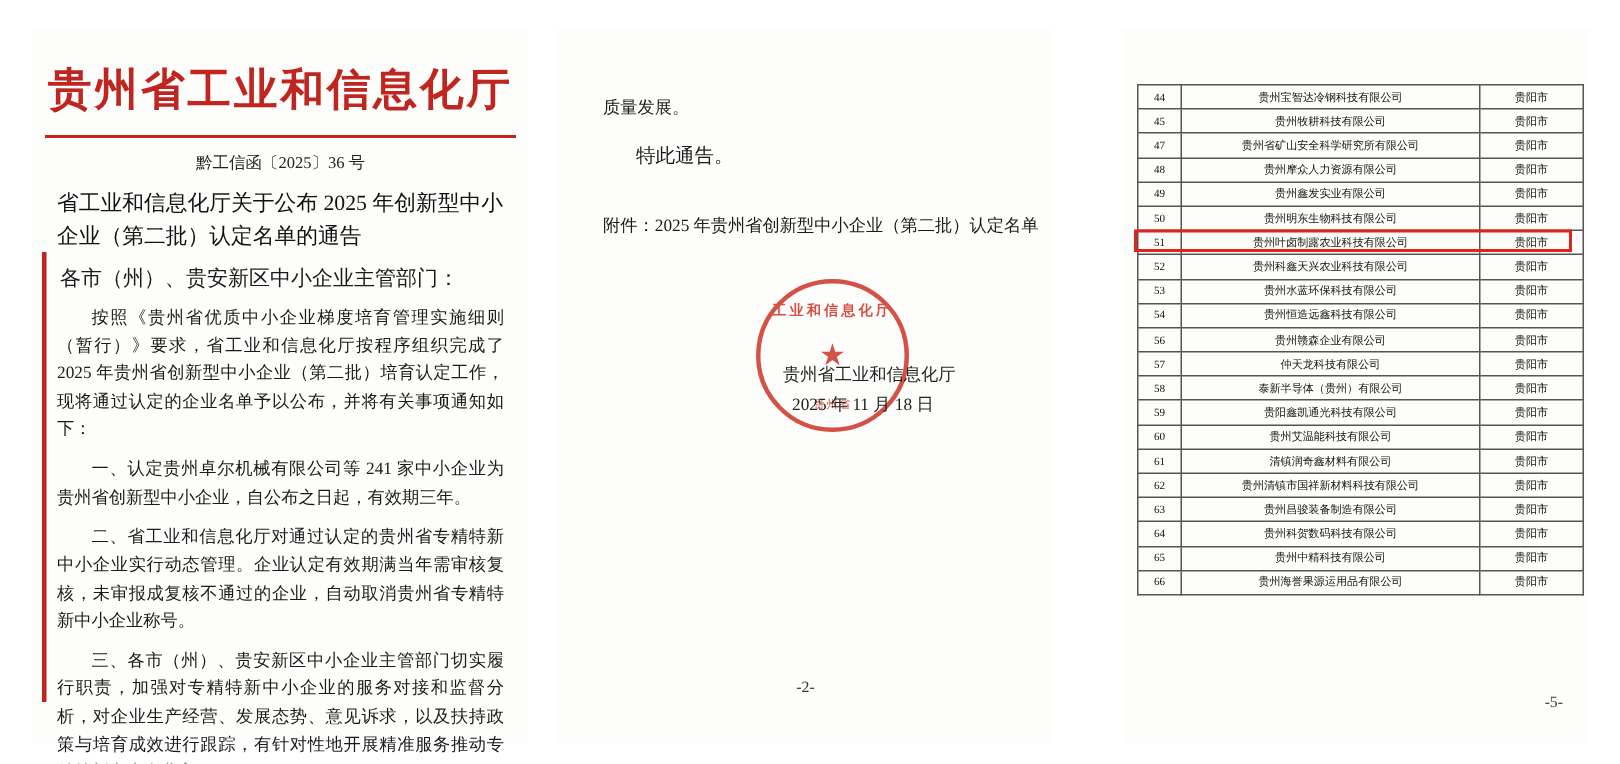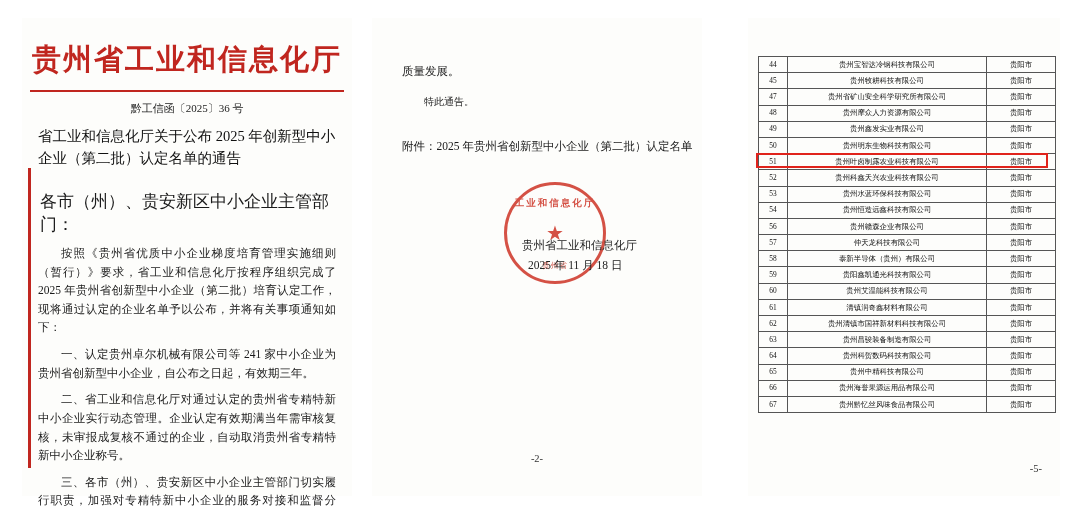--- a/index.html
+++ b/index.html
@@ -52,22 +52,22 @@
     color: #222;
   }
   .doc-title {
     margin: 9px 16px 0 16px;
     font-weight: normal;
     font-size: 14.5px;
     line-height: 1.55;
     color: #111;
   }
   .doc-recipient {
-    margin: 20px 0 0 18px;
-    font-size: 17px;
+    margin: 7px 0 0 18px;
+    font-size: 14px;
   }
   .doc-para {
     margin: 8px 16px 0 16px;
     font-size: 11.5px;
     line-height: 1.62;
     text-align: justify;
     text-indent: 23px;
   }
   .vert-red-bar {
     position: absolute;
@@ -86,21 +86,21 @@
     width: 330px;
     height: 478px;
     background: #fdfdfb;
   }
   .mid-line1 {
     margin: 46px 0 0 30px;
     font-size: 11.5px;
   }
   .mid-line2 {
     margin: 16px 0 0 52px;
-    font-size: 10px;
+    font-size: 13px;
   }
   .mid-line3 {
     margin: 30px 0 0 30px;
     font-size: 11.5px;
   }
   .seal-wrap {
     position: relative;
     margin-top: 28px;
     height: 130px;
   }
@@ -352,24 +352,19 @@
           <tr>
             <td class="idx">65</td>
             <td class="name">贵州中精科技有限公司</td>
             <td class="city">贵阳市</td>
           </tr>
           <tr>
             <td class="idx">66</td>
             <td class="name">贵州海誉果源运用品有限公司</td>
             <td class="city">贵阳市</td>
           </tr>
-          <tr>
-            <td class="idx">67</td>
-            <td class="name">贵州黔忆丝风味食品有限公司</td>
-            <td class="city">贵阳市</td>
-          </tr>
         </tbody>
     </table>
     <div class="page-num-right">-5-</div>
   <div class="hl-box" style="border-color: rgb(224, 35, 27); top: 134.625px;"></div>
     </div>
 
 </div>
 
 </body></html>

